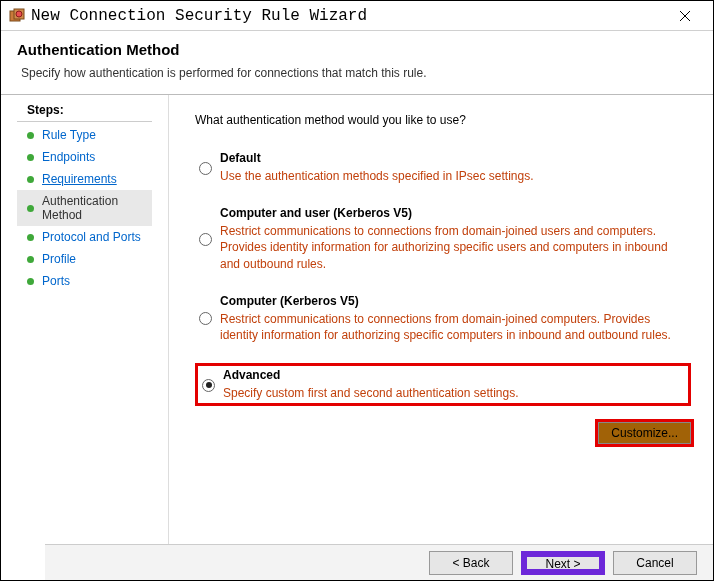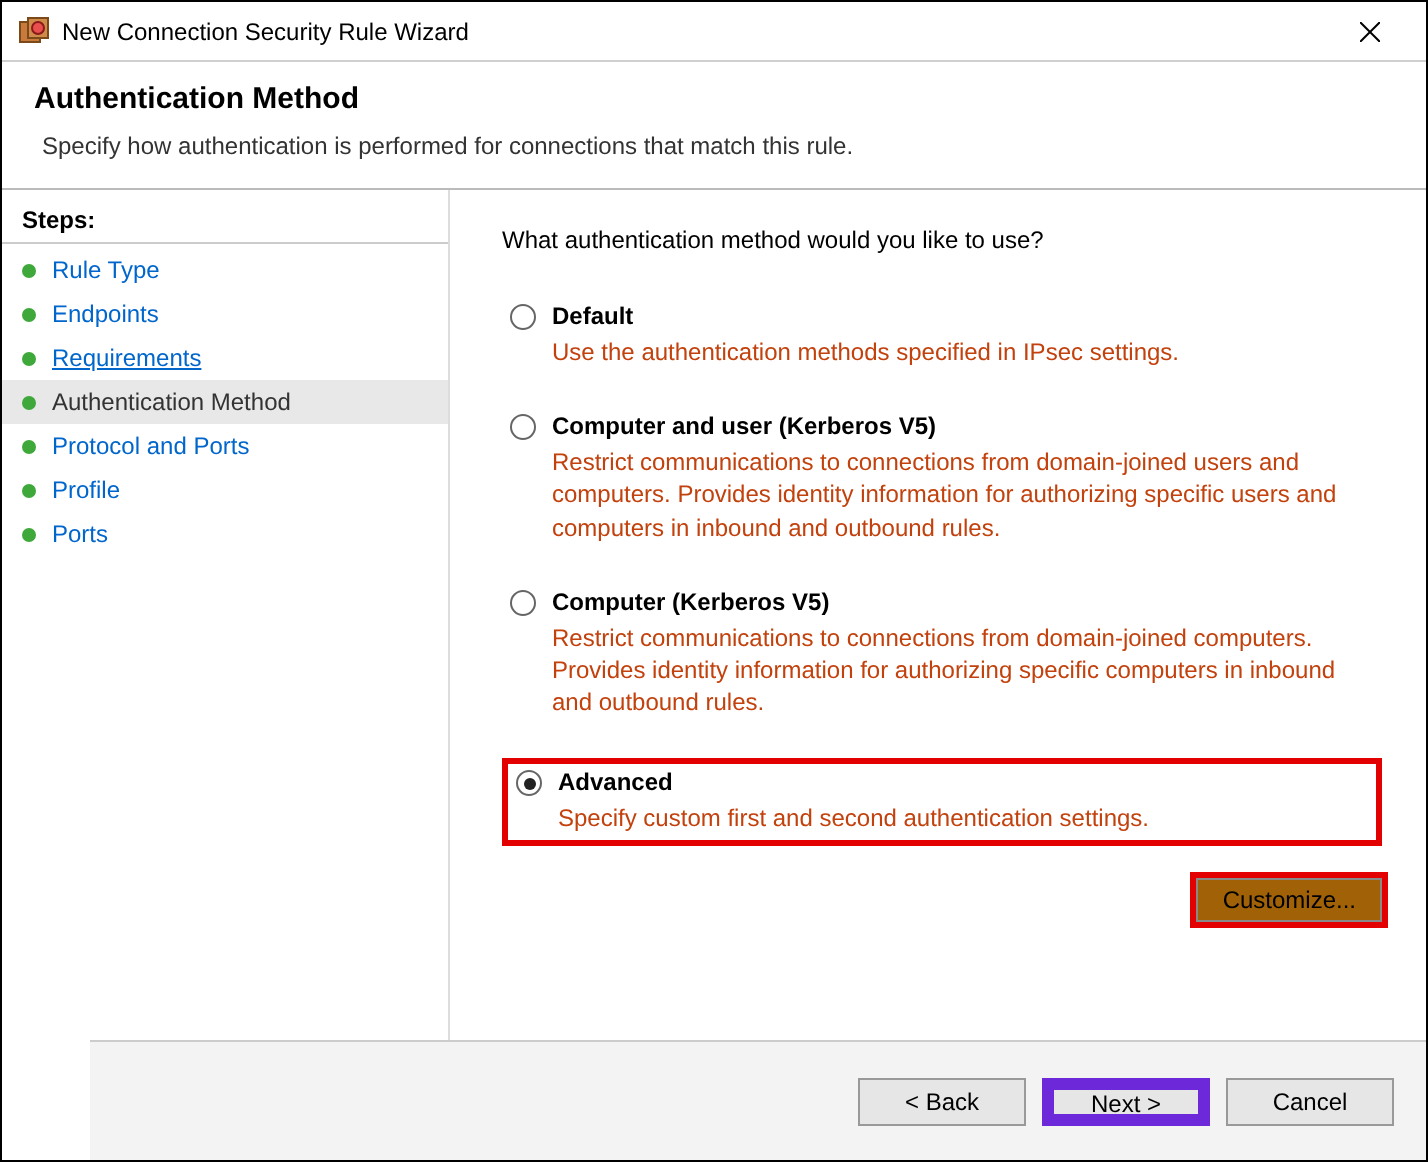--- a/index.html
+++ b/index.html
@@ -22,22 +22,23 @@
       align-items: center;
       padding: 0 8px;
     }
     .titlebar .app-icon {
       width: 16px; height: 16px;
       margin-right: 6px;
       display: inline-block;
     }
     .titlebar .title {
       flex: 1;
-      font-size: 12px;
+      font-size: 16px;
       color: #000;
+      font-family: Liberation Mono, monospace;
     }
     .titlebar .close-btn {
       width: 40px;
       height: 28px;
       display: flex;
       align-items: center;
       justify-content: center;
       cursor: pointer;
       font-size: 14px;
     }
@@ -58,24 +59,24 @@
     }
 
     .body-area {
       flex: 1;
       display: flex;
       border-top: 1px solid #bbb;
       min-height: 0;
     }
 
     .sidebar {
-      width: 224px;
+      width: 168px;
       background: #fff;
       border-right: 1px solid #ddd;
-      padding: 6px 0;
+      padding: 6px 16px;
     }
     .steps-label {
       font-weight: bold;
       font-size: 12px;
       padding: 2px 10px 4px 10px;
       border-bottom: 1px solid #ccc;
       margin-bottom: 2px;
     }
     .step-item {
       display: flex;
@@ -106,21 +107,21 @@
       overflow: auto;
     }
     .question {
       font-size: 12px;
       margin-bottom: 22px;
     }
     .options { }
     .option-block {
       margin-bottom: 18px;
       display: flex;
-      align-items: flex-start;
+      align-items: center;
       padding: 2px 4px;
     }
     .option-block .radio {
       width: 13px; height: 13px;
       border: 1px solid #666;
       border-radius: 50%;
       margin-right: 8px;
       margin-top: 1px;
       flex-shrink: 0;
       display: flex; align-items: center; justify-content: center;
@@ -143,21 +144,21 @@
     .customize-btn {
       border: 1px solid #888;
       background: #a16207;
       font-size: 12px;
       padding: 3px 12px;
       cursor: pointer;
       outline: 3px solid #e30000;
     }
 
     .footer {
-      height: 60px;
+      height: 36px;
       border-top: 1px solid #ccc;
       background: #f3f3f3;
       display: flex;
       align-items: center;
       justify-content: flex-end;
       padding: 0 16px;
       gap: 8px;
       margin-left: 44px;
     }
     .footer .btn {

